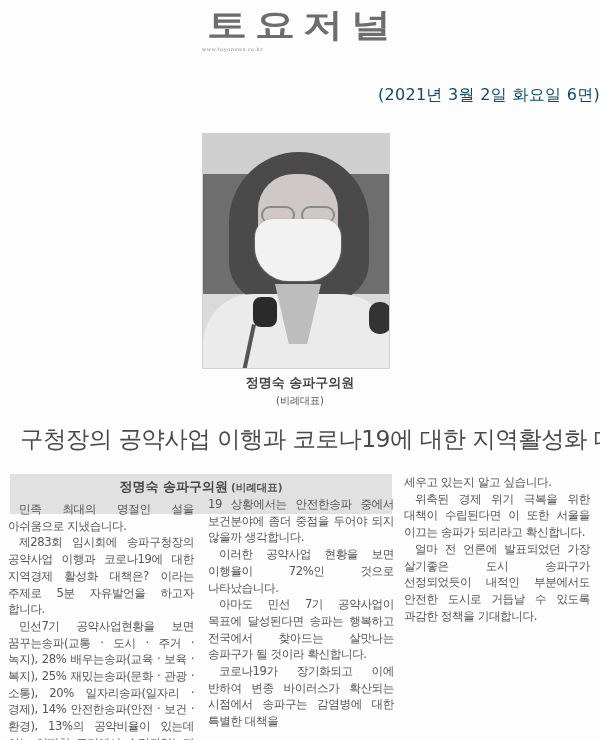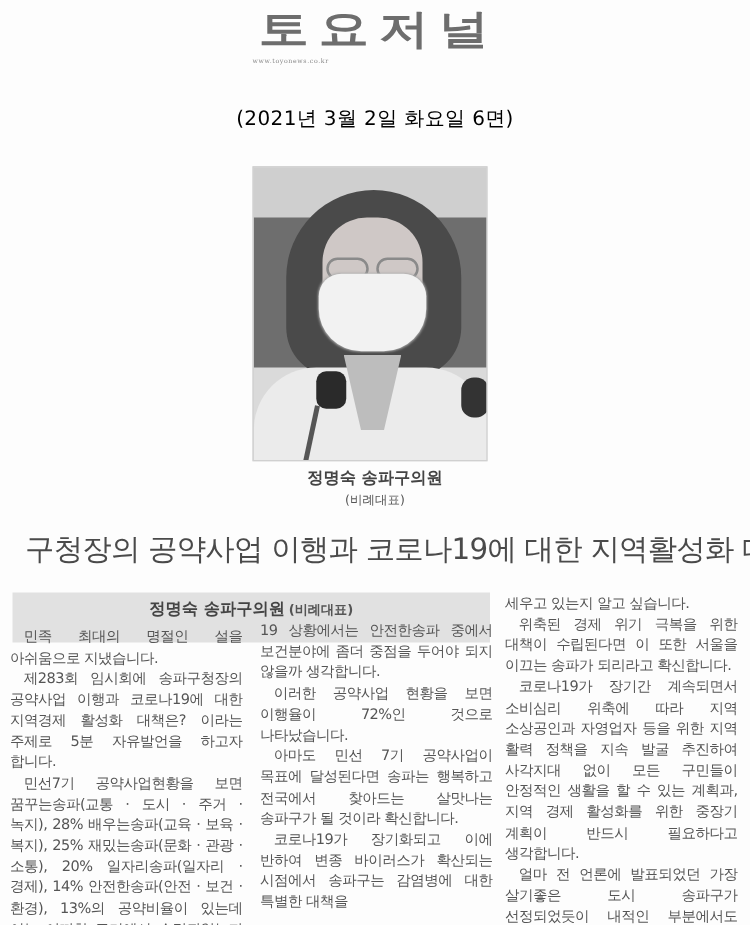--- a/index.html
+++ b/index.html
@@ -3,21 +3,21 @@
   <meta charset="utf-8">
   <style>
     * { box-sizing: border-box; margin: 0; padding: 0; }
     html, body { width: 600px; height: 740px; background: #fdfdfd; overflow: hidden; }
     body { font-family: "DejaVu Sans", "Liberation Sans", sans-serif; color: #555; position: relative; }
 
     .masthead { position: absolute; left: 198px; top: 6px; width: 210px; height: 50px; }
     .masthead-title { font-family: "DejaVu Sans", sans-serif; font-weight: bold; font-size: 40px; letter-spacing: 8px; color: #6d6d6d; line-height: 44px; text-align: center; transform: scaleY(0.82); transform-origin: top; }
     .masthead-url { position: absolute; left: 4px; top: 40px; font-family: "DejaVu Serif", serif; font-size: 5px; color: #888; letter-spacing: 0.5px; }
 
-    .pubdate { position: absolute; left: 0; width: 600px; top: 85px; text-align: center; font-size: 16px; color: #000000; letter-spacing: 0.3px; }
+    .pubdate { position: absolute; left: 0; width: 600px; top: 85px; text-align: right; font-size: 16px; color: #0c4a6e; letter-spacing: 0.3px; }
 
     .photo { position: absolute; left: 202px; top: 133px; width: 188px; height: 236px; background: #dadada; overflow: hidden; border: 1px solid #d0d0d0; }
     .photo .bg-dark { position: absolute; left: 0; top: 40px; width: 188px; height: 120px; background: #6e6e6e; }
     .photo .bg-top { position: absolute; left: 0; top: 0; width: 188px; height: 42px; background: #cfcfcf; }
     .photo .hair { position: absolute; left: 26px; top: 18px; width: 140px; height: 150px; background: #4a4a4a; border-radius: 70px 70px 40px 40px; }
     .photo .face { position: absolute; left: 55px; top: 40px; width: 80px; height: 105px; background: #cfc8c6; border-radius: 40px 40px 45px 45px; }
     .photo .glasses { position: absolute; left: 56px; top: 72px; width: 78px; height: 18px; }
     .photo .glasses span { position: absolute; top: 0; width: 34px; height: 18px; border: 2px solid #8a8a8a; border-radius: 9px; }
     .photo .mask { position: absolute; left: 52px; top: 85px; width: 86px; height: 62px; background: #f2f2f2; border-radius: 18px 18px 34px 34px; box-shadow: 0 0 2px #aaa; }
     .photo .body { position: absolute; left: 0; top: 160px; width: 188px; height: 80px; background: #ebebeb; border-radius: 50px 50px 0 0; }
@@ -90,15 +90,14 @@
 <div class="col col2">
   <p class="noindent">19 상황에서는 안전한송파 중에서 보건분야에 좀더 중점을 두어야 되지 않을까 생각합니다.</p>
   <p>이러한 공약사업 현황을 보면 이행율이 72%인 것으로 나타났습니다.</p>
   <p>아마도 민선 7기 공약사업이 목표에 달성된다면 송파는 행복하고 전국에서 찾아드는 살맛나는 송파구가 될 것이라 확신합니다.</p>
   <p>코로나19가 장기화되고 이에 반하여 변종 바이러스가 확산되는 시점에서 송파구는 감염병에 대한 특별한 대책을</p>
 </div>
 
 <div class="col col3">
   <p class="noindent">세우고 있는지 알고 싶습니다.</p>
   <p>위축된 경제 위기 극복을 위한 대책이 수립된다면 이 또한 서울을 이끄는 송파가 되리라고 확신합니다.</p>
-  <p>코로나19가 장기간 계속되면서 소비심리 위축에 따라 지역 소상공인과 자영업자 등을 위한 지역 활력 정책을 지속 발굴 추진하여 사각지대 없이 모든 구민들이 안정적인 생활을 할 수 있는 계획과, 지역 경제 활성화를 위한 중장기 계획이 반드시 필요하다고 생각합니다.</p>
   <p>얼마 전 언론에 발표되었던 가장 살기좋은 도시 송파구가 선정되었듯이 내적인 부분에서도 안전한 도시로 거듭날 수 있도록 과감한 정책을 기대합니다.</p>
 </div>
 
 </body></html>

